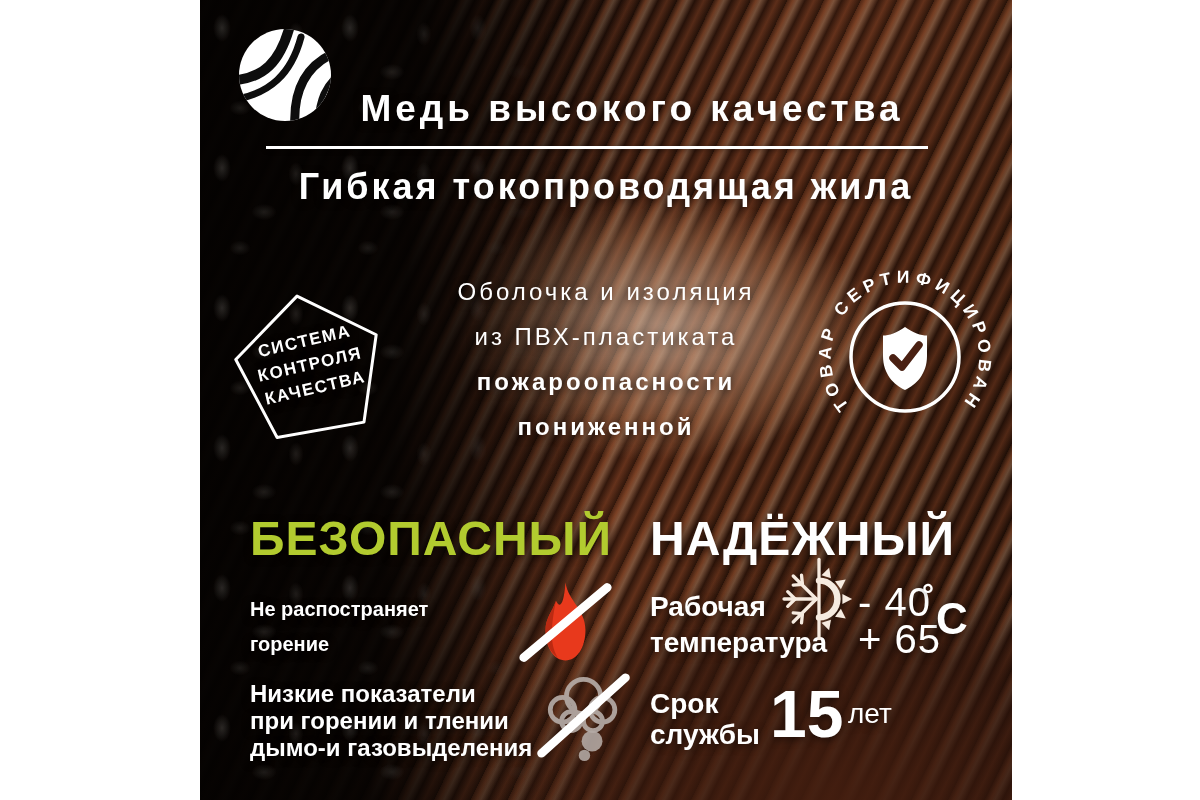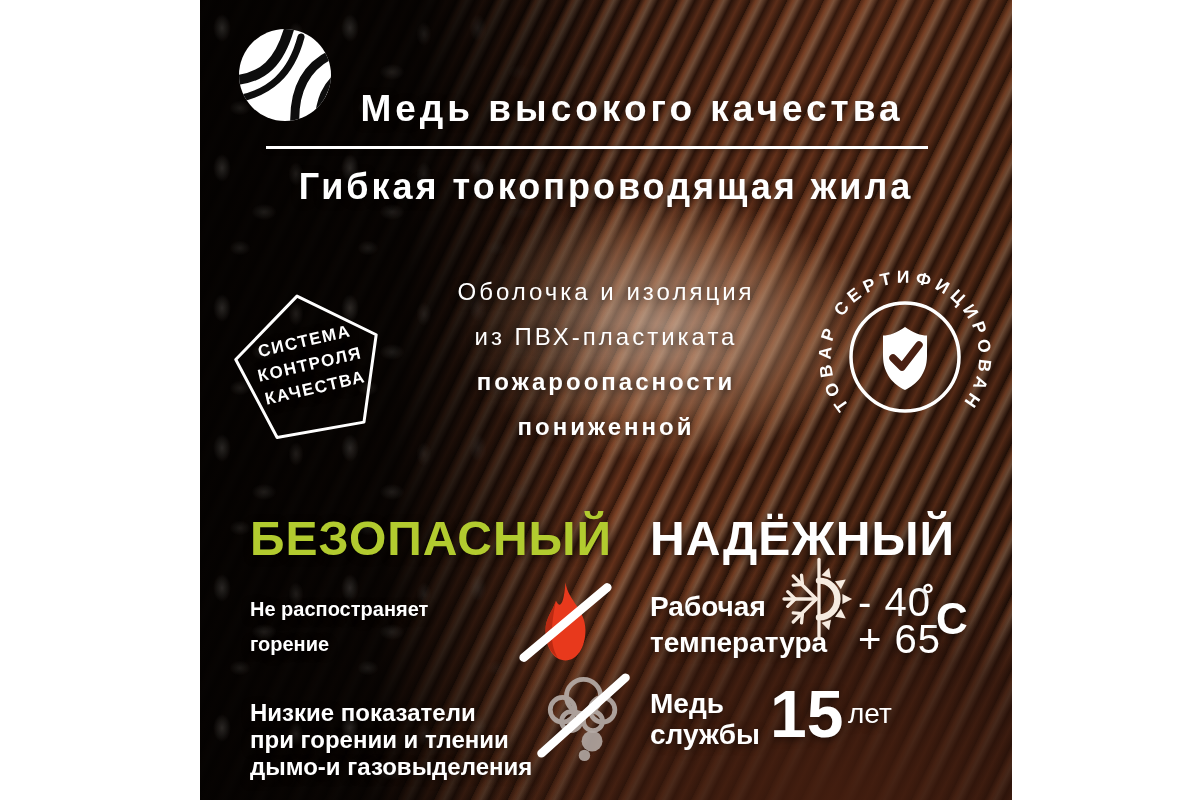--- a/index.html
+++ b/index.html
@@ -37,21 +37,21 @@
   .heading{top:479px;font-size:48px;font-weight:bold;letter-spacing:1px;margin-top:32px;}
   .safe{left:50px;color:#b2cb2f;}
   .reliable{left:450px;color:#fff;}
   .flame-text{left:50px;top:592px;font-size:20px;line-height:35px;font-weight:bold;}
   .icon-flame{left:318px;top:575px;width:95px;height:95px;}
   .temp-label{left:450px;top:589px;font-size:28px;line-height:36px;font-weight:bold;}
   .icon-temp{left:573px;top:553px;width:92px;height:92px;}
   .temps{left:658px;top:584px;font-size:40px;line-height:37px;font-weight:normal;letter-spacing:1px;}
   .deg{left:722px;top:578px;font-size:30px;font-weight:bold;}
   .degc{left:736px;top:594px;font-size:44px;font-weight:bold;}
-  .smoke-text{left:50px;top:680px;font-size:24px;line-height:27px;font-weight:bold;margin-top:19px;}
+  .smoke-text{left:50px;top:680px;font-size:24px;line-height:27px;font-weight:bold;}
   .icon-smoke{left:336px;top:668px;width:95px;height:95px;}
   .life-label{left:450px;top:688px;font-size:28px;line-height:31px;font-weight:bold;}
   .life-value{left:570px;top:676px;font-size:66px;font-weight:bold;}
   .life-unit{left:648px;top:698px;font-size:28px;font-weight:normal;text-align:center;}
   .logo{left:35px;top:25px;width:100px;height:100px;}
   svg{display:block;}
 </style>
 </head>
 <body>
 
@@ -170,19 +170,19 @@
         <circle cx="60" cy="56" r="10"></circle>
       </g>
       <g fill="#b5aba6" opacity="0.88">
         <circle cx="59" cy="77" r="11"></circle>
         <circle cx="51" cy="92" r="6"></circle>
       </g>
       <rect x="-14" y="45.5" width="128" height="9" rx="4.5" fill="#ffffff" transform="rotate(-42 50 50)"></rect>
     </svg>
 
     <div class="abs life-label ts">
-      <div>Медь</div>
+      <div>Срок</div>
       <div>службы</div>
     </div>
     <div class="abs life-value ts">15</div>
     <div class="abs life-unit ts">лет</div>
   </div>
 </div>
 
 </body></html>

